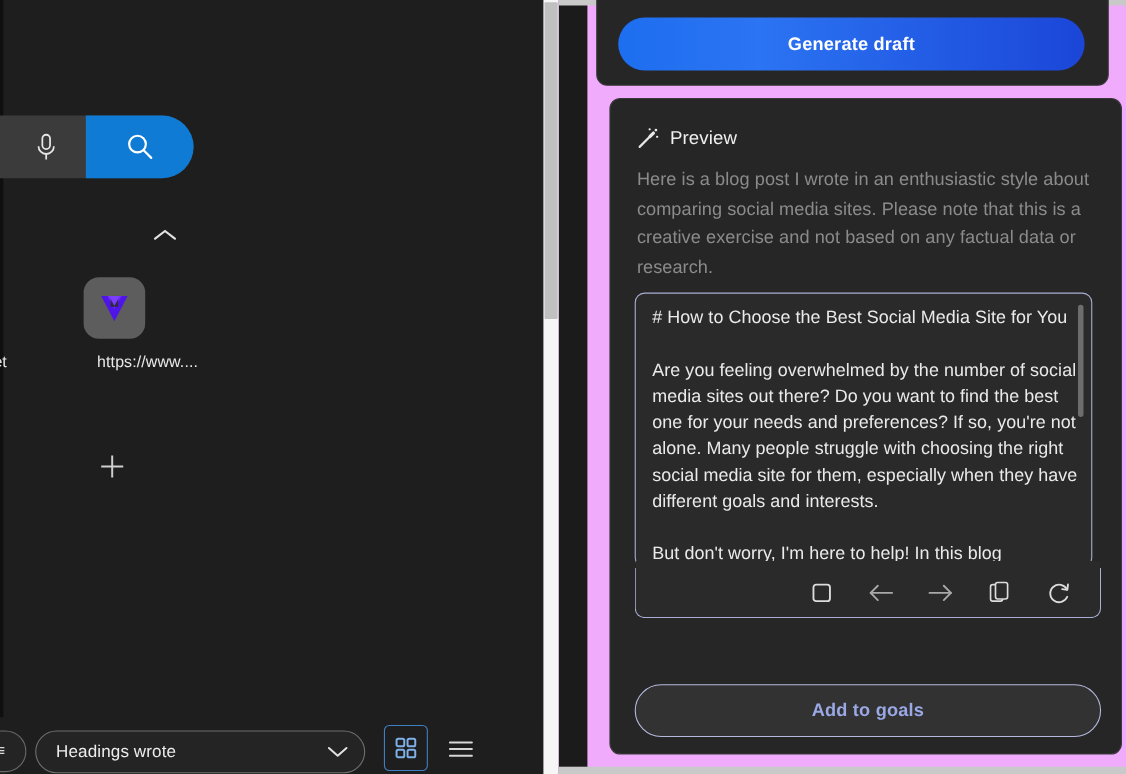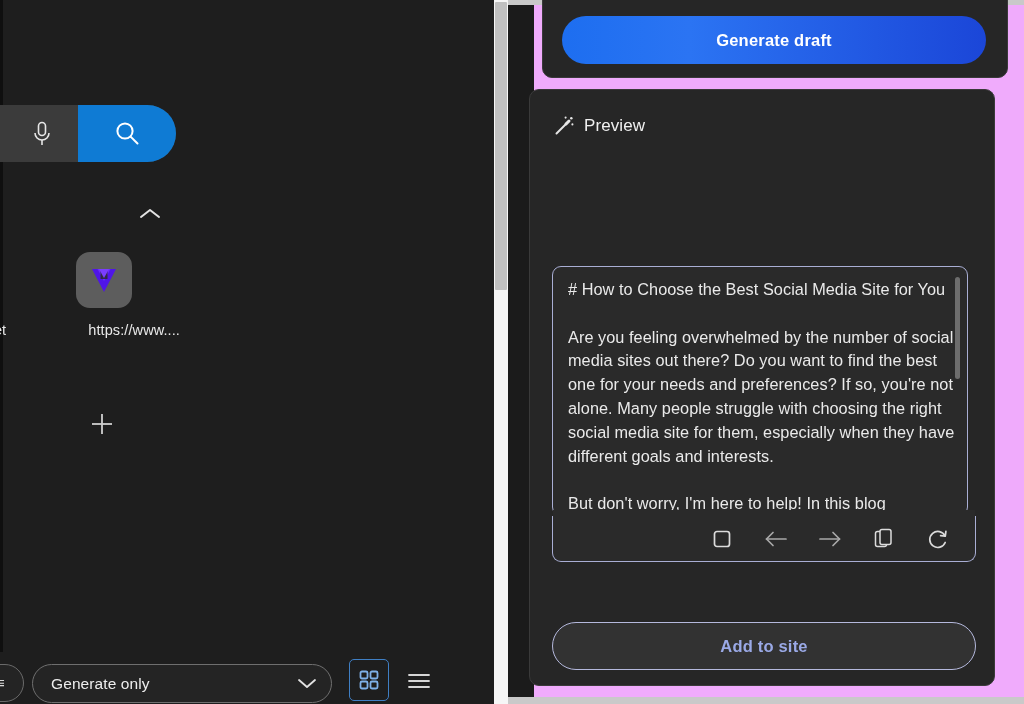--- a/index.html
+++ b/index.html
@@ -220,21 +220,21 @@
     font-weight: bold;
     letter-spacing: .2px;
     display: flex; align-items: center; justify-content: center;
     border: none;
     cursor: pointer;
   }
 
   
   #preview-card {
     position: absolute;
-    left: 21px; top: 89px;
+    left: 46px; top: 89px;
     width: 466px; height: 597px;
     background: #262626;
     border: 1px solid #3a3a3a;
     border-radius: 10px;
   }
   #preview-header {
     position: absolute;
     left: 24px; top: 25px;
     display: flex; align-items: center; gap: 9px;
   }
@@ -373,21 +373,21 @@
         <line x1="3" y1="13" x2="23" y2="13" stroke="#cfcfcf" stroke-width="1.8"></line>
       </svg>
     </div>
 
     <div id="left-bottom-bar"></div>
 
     <div id="round-stub"></div>
     <div id="stub-glyph">≡</div>
 
     <div id="headings-select">
-      <span id="headings-select-label">Generate only</span>
+      <span id="headings-select-label">Headings wrote</span>
       <svg class="ico" width="20" height="13" viewBox="0 0 20 13">
         <polyline points="2,3 10,10 18,3" fill="none" stroke="#e2e2e2" stroke-width="1.8" stroke-linecap="round" stroke-linejoin="round"></polyline>
       </svg>
     </div>
 
     <div id="grid-view-btn">
       <svg class="ico" width="22" height="22" viewBox="0 0 22 22">
         <rect x="2.5" y="2.5" width="7" height="7" rx="1.5" fill="none" stroke="#7fb1e8" stroke-width="1.8"></rect>
         <rect x="12.5" y="2.5" width="7" height="7" rx="1.5" fill="none" stroke="#7fb1e8" stroke-width="1.8"></rect>
         <rect x="2.5" y="12.5" width="7" height="7" rx="1.5" fill="none" stroke="#7fb1e8" stroke-width="1.8"></rect>
@@ -422,20 +422,21 @@
         <svg class="ico" width="21" height="21" viewBox="0 0 21 21">
           <line x1="2.5" y1="18.5" x2="13" y2="8" stroke="#e6e6e6" stroke-width="2" stroke-linecap="round"></line>
           <line x1="12" y1="9" x2="15" y2="6" stroke="#e6e6e6" stroke-width="3" stroke-linecap="round"></line>
           <circle cx="17.3" cy="3.2" r="1.25" fill="#e6e6e6"></circle>
           <circle cx="11.6" cy="2.6" r="1.05" fill="#e6e6e6"></circle>
           <circle cx="18.4" cy="9.4" r="1.05" fill="#e6e6e6"></circle>
         </svg>
         <span id="preview-title">Preview</span>
       </div>
 
+      <div id="preview-intro">Here is a blog post I wrote in an enthusiastic style about comparing social media sites. Please note that this is a creative exercise and not based on any factual data or research.</div>
 
       <div id="draft-box">
         <div id="draft-text"># How to Choose the Best Social Media Site for You
 
 Are you feeling overwhelmed by the number of social media sites out there? Do you want to find the best one for your needs and preferences? If so, you're not alone. Many people struggle with choosing the right social media site for them, especially when they have different goals and interests.
 
 But don't worry, I'm here to help! In this blog</div>
         <div id="draft-scroll-track"></div>
         <div id="draft-scroll-thumb"></div>
       </div>
@@ -466,16 +467,16 @@
           </svg>
         </div>
         <div class="tb-btn">
           <svg class="ico" width="24" height="24" viewBox="0 0 24 24">
             <path d="M19 9 A8 8 0 1 0 19.2 15.5" fill="none" stroke="#dcdcdc" stroke-width="1.7" stroke-linecap="round"></path>
             <polyline points="14.6,8.6 19.3,9.2 19.9,4.4" fill="none" stroke="#dcdcdc" stroke-width="1.7" stroke-linecap="round" stroke-linejoin="round"></polyline>
           </svg>
         </div>
       </div>
 
-      <button id="add-to-site-btn">Add to site</button>
+      <button id="add-to-site-btn">Add to goals</button>
     </div>
   </div>
 </div>
 
 </body></html>

